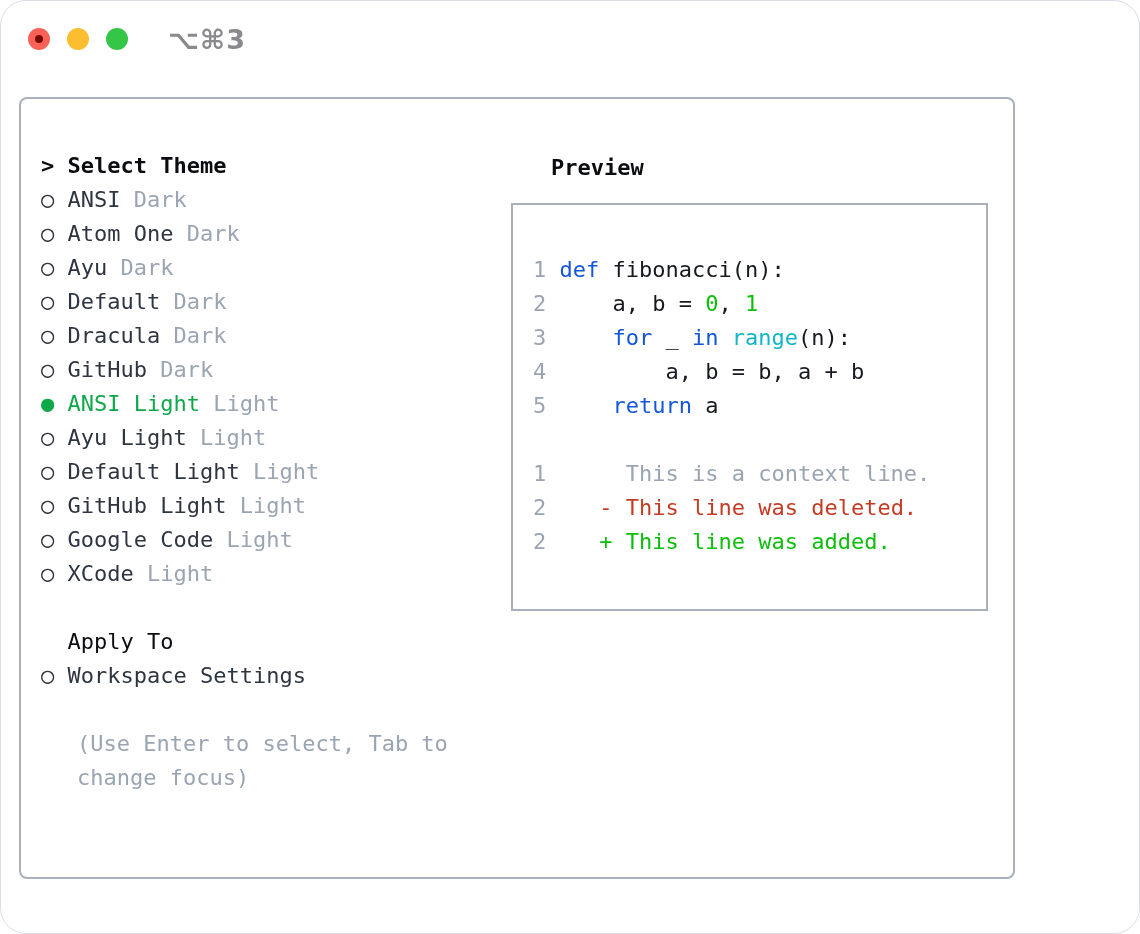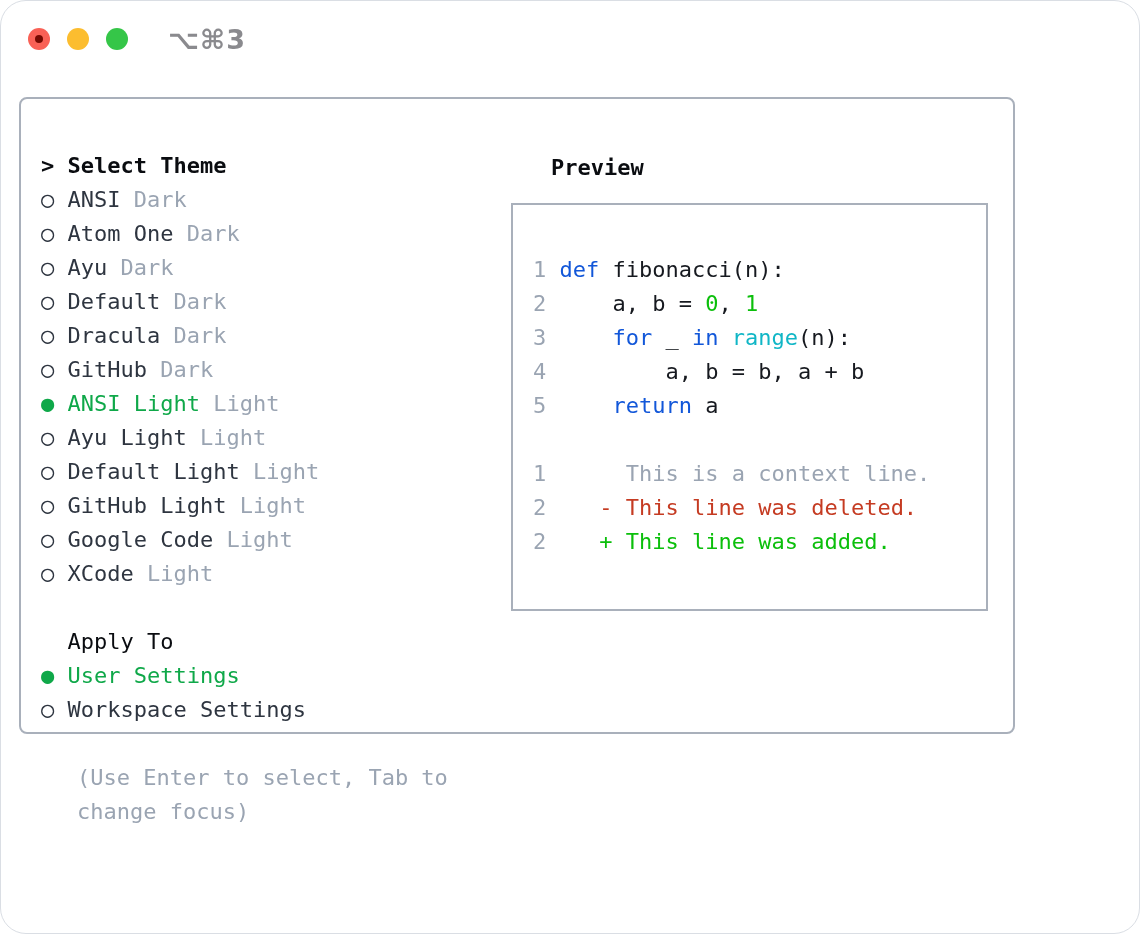--- a/index.html
+++ b/index.html
@@ -13,21 +13,21 @@
   .tl{width:22px;height:22px;border-radius:50%;margin-right:17px;position:relative;}
   .tl-red{background:var(--traffic-red);}
   .tl-red::after{content:"";position:absolute;left:7px;top:7px;width:8px;height:8px;
                  border-radius:50%;background:var(--traffic-red-dot);}
   .tl-yellow{background:var(--traffic-yellow);}
   .tl-green{background:var(--traffic-green);margin-right:0;}
   .win-title{margin-left:40px;font-family:"DejaVu Sans",sans-serif;font-weight:bold;
              font-size:27px;color:var(--title-gray);letter-spacing:1px;}
 
   
-  .main-box{position:absolute;left:18px;top:96px;width:996px;height:637px;
+  .main-box{position:absolute;left:18px;top:96px;width:996px;height:782px;
             border:2px solid var(--box-border);border-radius:8px;box-sizing:border-box;}
 
   .left-col{position:absolute;left:20px;top:50px;font-size:22px;color:var(--text-dark);}
   .row{height:34px;line-height:34px;white-space:pre;}
   .hdr{font-weight:bold;color:var(--text-black);}
   .mk-sel,.name-sel{color:var(--green-select);}
   .suffix{color:var(--gray);}
   .apply-label{color:var(--text-black);}
   .help{color:var(--gray);margin-left:36px;}
 
@@ -68,21 +68,20 @@
         <div class="row"><span class="mk">○ </span><span class="name">Dracula</span><span class="suffix"> Dark</span></div>
         <div class="row"><span class="mk">○ </span><span class="name">GitHub</span><span class="suffix"> Dark</span></div>
         <div class="row"><span class="mk-sel">● </span><span class="name-sel">ANSI Light</span><span class="suffix"> Light</span></div>
         <div class="row"><span class="mk">○ </span><span class="name">Ayu Light</span><span class="suffix"> Light</span></div>
         <div class="row"><span class="mk">○ </span><span class="name">Default Light</span><span class="suffix"> Light</span></div>
         <div class="row"><span class="mk">○ </span><span class="name">GitHub Light</span><span class="suffix"> Light</span></div>
         <div class="row"><span class="mk">○ </span><span class="name">Google Code</span><span class="suffix"> Light</span></div>
         <div class="row"><span class="mk">○ </span><span class="name">XCode</span><span class="suffix"> Light</span></div>
         <div class="row"></div>
         <div class="row"><span class="mk">  </span><span class="apply-label">Apply To</span></div>
-        <div class="row"><span class="mk-sel">● </span><span class="name-sel">User Settings</span></div>
         <div class="row"><span class="mk">○ </span><span class="name">Workspace Settings</span></div>
         <div class="row"></div>
         <div class="row"><span class="help">(Use Enter to select, Tab to</span></div>
         <div class="row"><span class="help">change focus)</span></div>
       </div>
 
     <div class="preview-label">Preview</div>
 
     <div class="preview-box">
       <div class="code" id="code">

